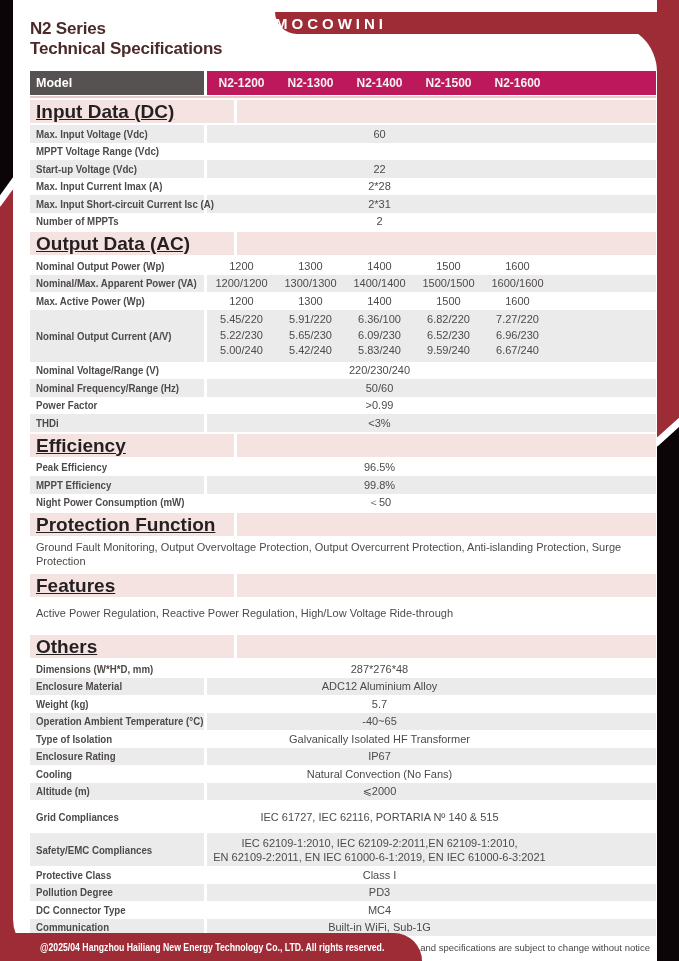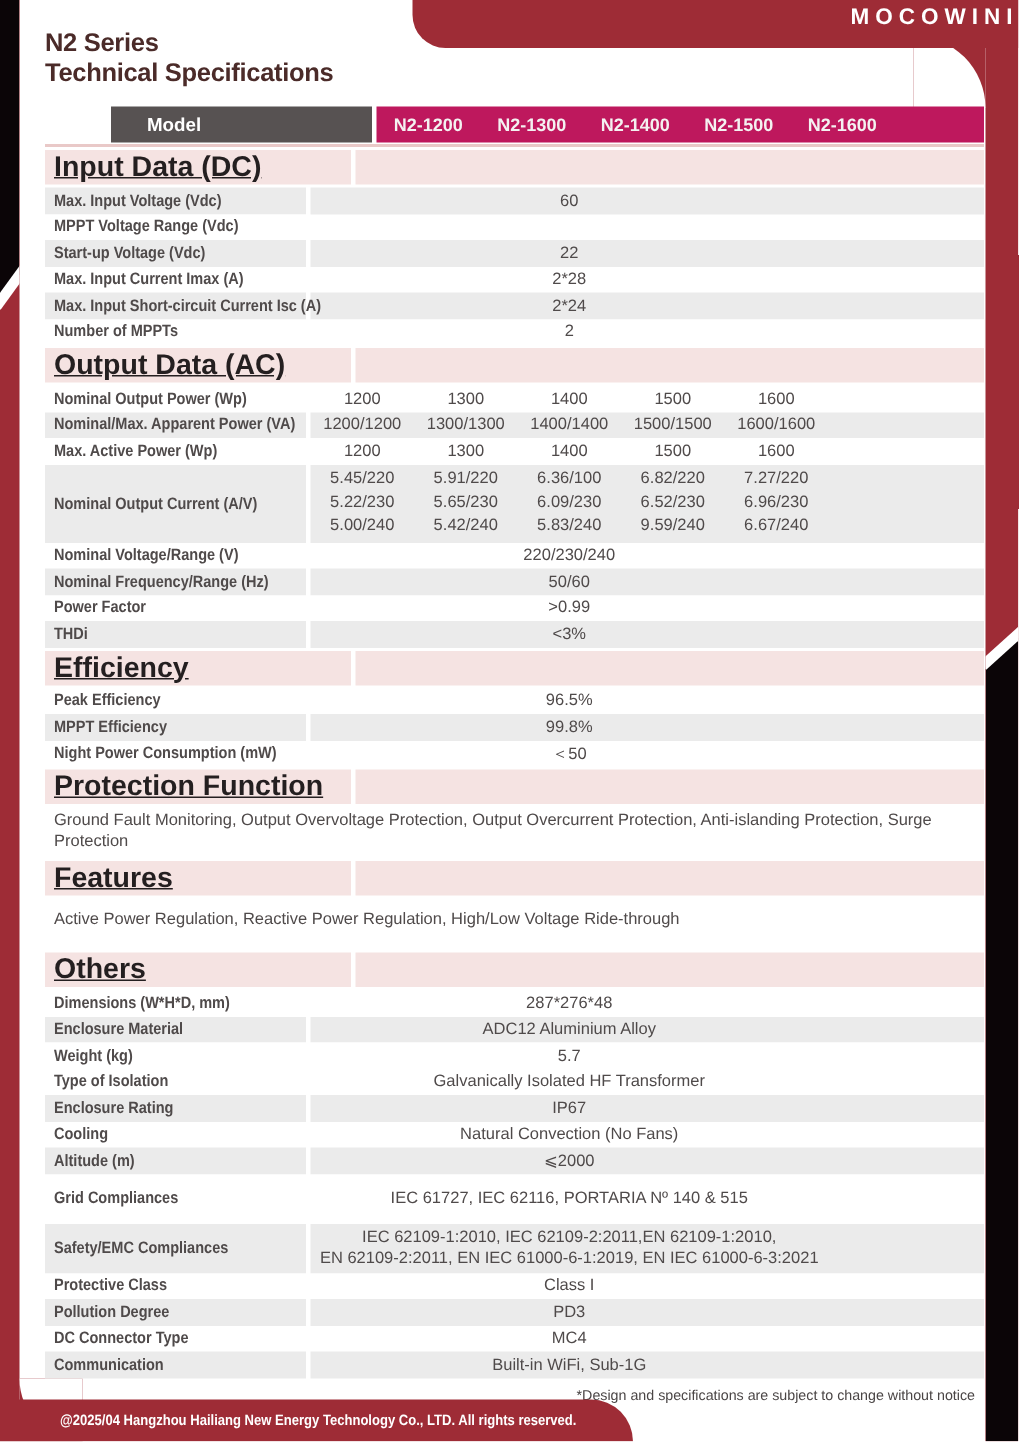--- a/index.html
+++ b/index.html
@@ -10,43 +10,43 @@
   .strip { position:absolute; top:0; bottom:0; overflow:hidden; z-index:1; }
   .strip-left { left:0; width:13px; background:#9e2c36; }
   .strip-left .black-part { position:absolute; left:0; right:0; top:0; height:210px; background:#0b0507;
       clip-path: polygon(0 0,100% 0,100% 183px,0 203px); }
   .strip-left .wedge { position:absolute; left:-9px; top:188px; width:32px; height:7px; background:#fff; transform:rotate(-54deg); }
   .strip-right { right:0; width:22px; background:#9e2c36; }
   .strip-right .black-part { position:absolute; left:0; right:0; top:425px; bottom:0; background:#0b0507;
       clip-path: polygon(0 20px,100% 0,100% 100%,0 100%); }
   .strip-right .wedge { position:absolute; left:-7px; top:427px; width:40px; height:7px; background:#fff; transform:rotate(-42deg); }
 
-  .logo-band { position:absolute; left:275px; right:0; top:0; height:32px; background:#9e2c36;
-      border-bottom-left-radius:22px; z-index:2; text-align:right; }
+  .logo-band { position:absolute; left:275px; right:0; top:12px; height:22px; background:#9e2c36;
+      border-bottom-left-radius:22px; z-index:2; text-align:left; }
   .logo-band .logo-text { color:#fff; font-weight:bold; font-size:15px; line-height:23px; letter-spacing:4px; }
 
   .corner-tr { position:absolute; right:22px; top:24px; width:48px; height:48px; background:#9e2c36; z-index:1; }
   .corner-tr .inner { position:absolute; inset:0; background:#fff; border-top-right-radius:48px; }
   .corner-bl { position:absolute; left:13px; bottom:0; width:42px; height:42px; background:#9e2c36; z-index:1; }
   .corner-bl .inner { position:absolute; inset:0; background:#fff; border-bottom-left-radius:42px; }
 
   .footer-bar { position:absolute; left:0; bottom:0; width:422px; height:28px; background:#9e2c36;
       border-top-right-radius:30px; z-index:4; }
   .footer-bar .ftxt { display:inline-block; color:#fff; font-size:10px; font-weight:bold; line-height:29px;
       margin-left:40px; white-space:nowrap; transform:scaleX(.87); transform-origin:0 50%; }
 
   
   .content { position:absolute; left:30px; top:0; width:626px; z-index:3; }
   .title-block { margin-top:19px; }
   .title-line { font-size:17px; font-weight:bold; color:#4b2b29; line-height:20px; letter-spacing:-0.2px; }
 
   
   .thead { display:flex; margin-top:12px; height:24px; }
   .thead .hlabel { width:174px; background:#575252; color:#fff; font-size:12.5px; font-weight:bold;
-      line-height:24px; padding-left:24px; box-sizing:border-box;margin-left:44px; }
+      line-height:24px; padding-left:6px; box-sizing:border-box; }
   .thead .hgap { width:3px; background:#fff; }
   .thead .hvals { flex:1; background:#be185d; display:flex; align-items:center; }
   .thead .hcols { width:345px; display:grid; grid-template-columns:repeat(5,1fr); }
   .thead .hcols span { text-align:center; color:#f4f1f1; font-size:12px; font-weight:bold; }
   .rule { height:2px; background:#e9c9c8; margin-top:1px; }
 
   
   .band { display:flex; height:23px; margin-top:2px; }
   .band .blabel { width:204px; background:#f5e3e2; font-size:19px; font-weight:bold; color:#241f20;
       line-height:23px; padding-left:6px; box-sizing:border-box; white-space:nowrap;text-decoration:underline; }
@@ -167,21 +167,21 @@
         <div class="vcell">
             <div class="vcenter">2*28</div>
           </div>
       </div>
       <div class="row g">
         <div class="lcell">
             <span class="cond">Max. Input Short-circuit Current Isc (A)</span>
           </div>
         <div class="gap"></div>
         <div class="vcell">
-            <div class="vcenter">2*24</div>
+            <div class="vcenter">2*31</div>
           </div>
       </div>
       <div class="row w">
         <div class="lcell">
             <span class="cond">Number of MPPTs</span>
           </div>
         <div class="gap"></div>
         <div class="vcell">
             <div class="vcenter">2</div>
           </div>
@@ -378,20 +378,29 @@
       </div>
       <div class="row w">
         <div class="lcell">
             <span class="cond">Weight (kg)</span>
           </div>
         <div class="gap"></div>
         <div class="vcell">
             <div class="vcenter">5.7</div>
           </div>
       </div>
+      <div class="row g">
+        <div class="lcell">
+            <span class="cond">Operation Ambient Temperature (°C)</span>
+          </div>
+        <div class="gap"></div>
+        <div class="vcell">
+            <div class="vcenter">-40~65</div>
+          </div>
+      </div>
       <div class="row w">
         <div class="lcell">
             <span class="cond">Type of Isolation</span>
           </div>
         <div class="gap"></div>
         <div class="vcell">
             <div class="vcenter">Galvanically Isolated HF Transformer</div>
           </div>
       </div>
       <div class="row g">

